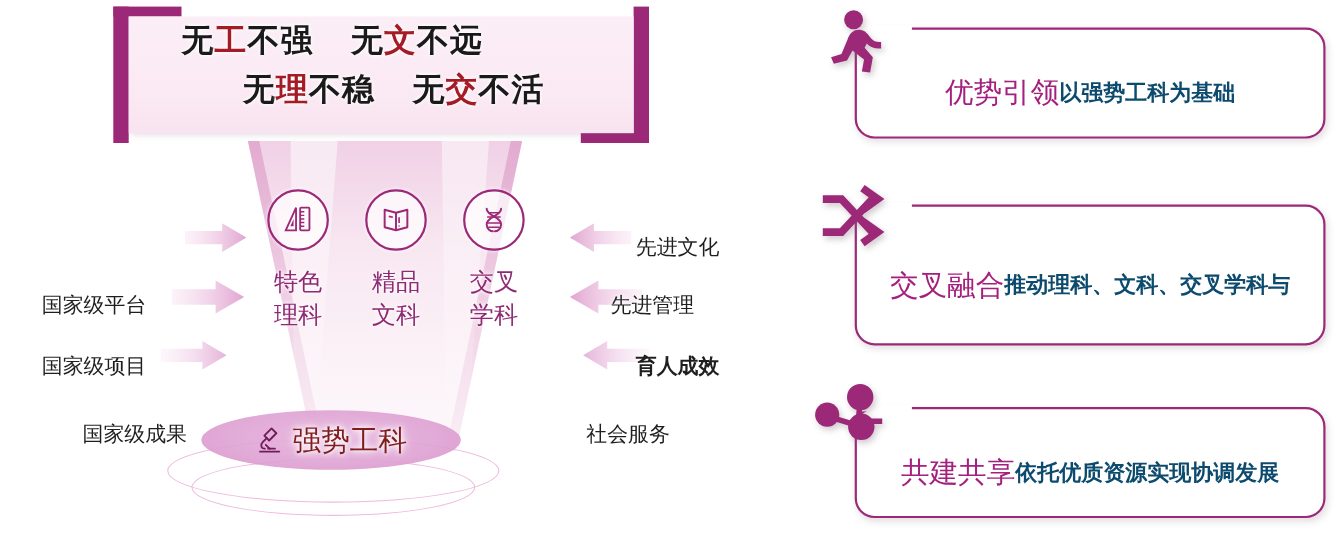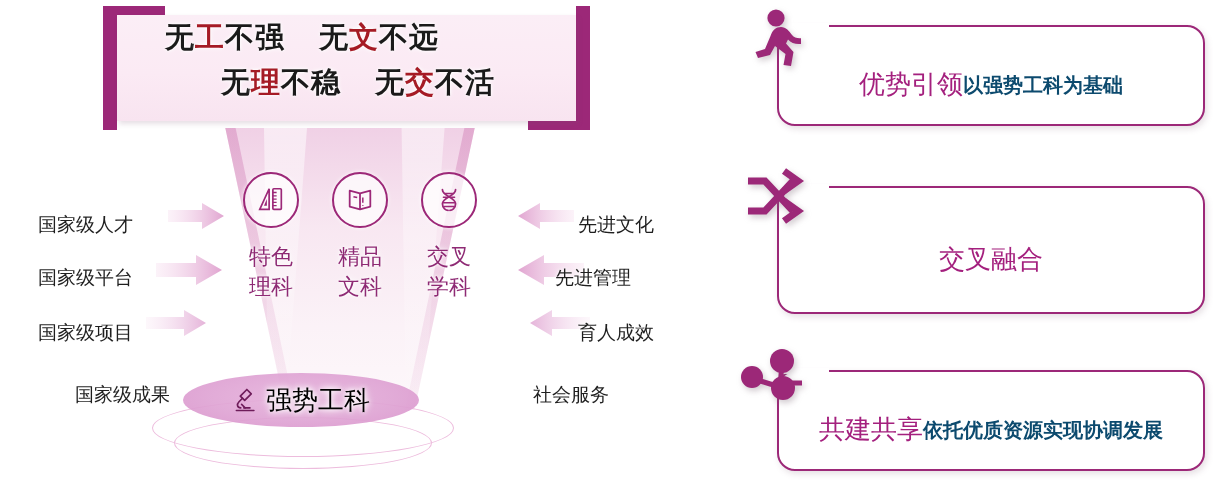--- a/index.html
+++ b/index.html
@@ -104,21 +104,21 @@
     position:absolute;border:1.4px solid #edbcdd;border-radius:50%;background:transparent;
   }
   .ring1{left:152px;top:399px;width:300px;height:56px;}
   .ring2{left:174px;top:417px;width:256px;height:50px;}
   .base-label{
     position:absolute;left:183px;top:373px;width:236px;height:54px;
     display:flex;align-items:center;justify-content:center;gap:6px;
   }
   .base-text{
     font-family:"Liberation Serif","DejaVu Serif",serif;
-    font-size:26px;color:#000000;font-weight:normal;
+    font-size:26px;color:#7f1d1d;font-weight:normal;
     text-shadow:0 0 4px #fff,0 0 7px #fff,0 0 10px #fff;white-space:nowrap;
   }
 
   
   .side-label{
     position:absolute;font-size:19px;color:#1f1f1f;white-space:nowrap;
     text-shadow:0 0 3px #fff,0 0 5px #fff;
   }
   .arrow{position:absolute;}
 
@@ -274,21 +274,20 @@
         <defs>
           <linearGradient id="ga3" x1="0" x2="1">
             <stop offset="0" stop-color="#f8e6f3" stop-opacity=".30"></stop>
             <stop offset="1" stop-color="#e2abd5" stop-opacity=".90"></stop>
           </linearGradient>
         </defs>
         <path d="M0 7 H38 V0 L60 13 L38 26 V19 H0 Z" fill="url(#ga3)"></path>
       </svg>
   </div>
 
-  <div class="side-label" style="left:38px;top:212px;">国家级人才</div>
   <div class="side-label" style="left:38px;top:265px;">国家级平台</div>
   <div class="side-label" style="left:38px;top:320px;">国家级项目</div>
   <div class="side-label" style="left:75px;top:382px;">国家级成果</div>
 
   <div class="arrow" style="left:518px;top:203px;">
     <svg width="56" height="26" viewBox="0 0 56 26">
         <defs>
           <linearGradient id="gb1" x1="1" x2="0">
             <stop offset="0" stop-color="#f6dcee" stop-opacity=".35"></stop>
             <stop offset="1" stop-color="#dfa0ce" stop-opacity=".95"></stop>
@@ -315,21 +314,21 @@
             <stop offset="0" stop-color="#f8e6f3" stop-opacity=".30"></stop>
             <stop offset="1" stop-color="#e2abd5" stop-opacity=".90"></stop>
           </linearGradient>
         </defs>
         <path d="M60 7 H22 V0 L0 13 L22 26 V19 H60 Z" fill="url(#gb3)"></path>
       </svg>
   </div>
 
   <div class="side-label" style="left:578px;top:212px;">先进文化</div>
   <div class="side-label" style="left:555px;top:265px;">先进管理</div>
-  <div class="side-label" style="left:578px;top:320px;">育人成效</div>
+  <div class="side-label" style="left:578px;top:320px;font-weight:bold;">育人成效</div>
   <div class="side-label" style="left:533px;top:382px;">社会服务</div>
 
   <div class="cards">
 
     <div class="card" style="top:3px;">
       <div class="card-frame"></div>
       <div class="card-notch"></div>
       <div class="card-icon">
         <svg width="58" height="62" viewBox="0 0 58 62" fill="#9C2878">
           <circle cx="28" cy="10" r="8.6"></circle>
@@ -351,20 +350,21 @@
         <svg width="64" height="56" viewBox="0 0 64 56" fill="none" stroke="#9C2878" stroke-width="7" stroke-linecap="butt">
           <path d="M3 13 H20 L48 43"></path>
           <path d="M3 43 H20 L48 13"></path>
           <path d="M39 3 L53 13 L39 23" fill="none" stroke-linejoin="miter"></path>
           <path d="M39 33 L53 43 L39 53" fill="none" stroke-linejoin="miter"></path>
         </svg>
       </div>
       <div class="card-text tall">
         <div class="card-title">交叉融合</div>
         <div class="card-sub">
+          <div>推动理科、文科、交叉学科与</div>
         </div>
       </div>
     </div>
 
     <div class="card" style="top:348px;">
       <div class="card-frame"></div>
       <div class="card-notch"></div>
       <div class="card-icon" style="left:-2px;top:-6px;">
         <svg width="70" height="62" viewBox="0 0 70 62" fill="none" stroke="#9C2878" stroke-width="5">
           <path d="M18 32 L44 40 M44 40 L46 16"></path>

